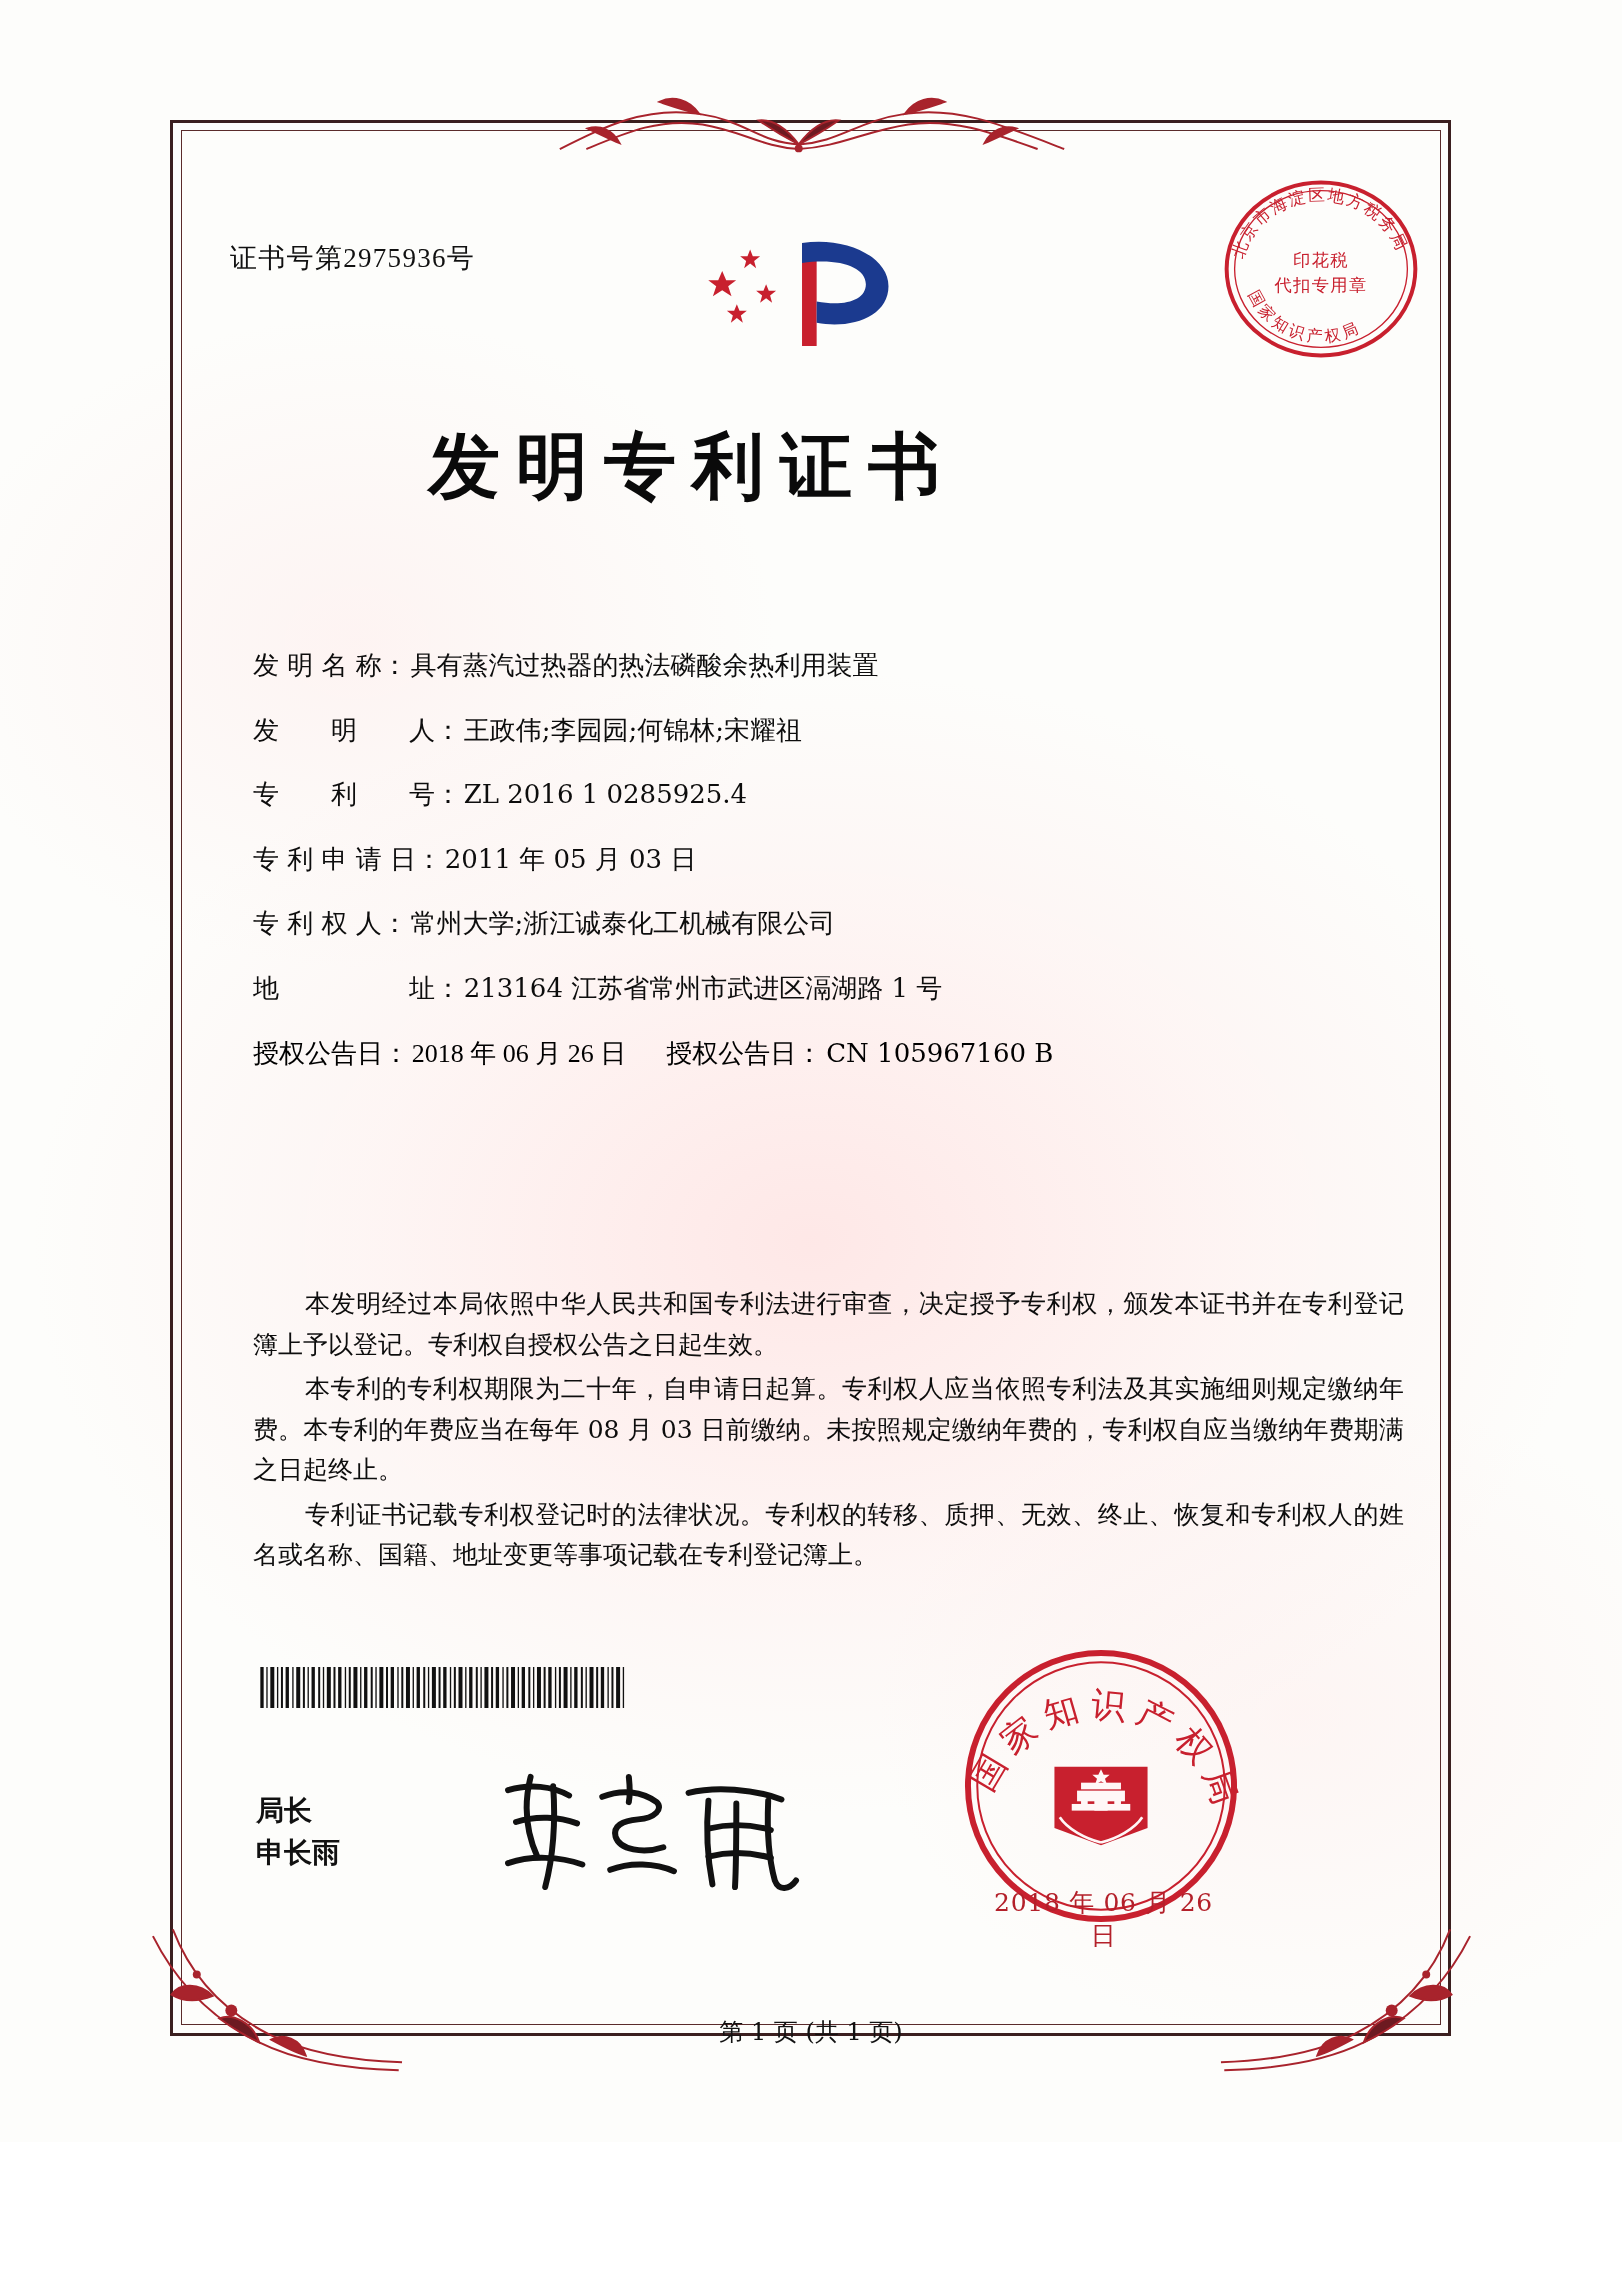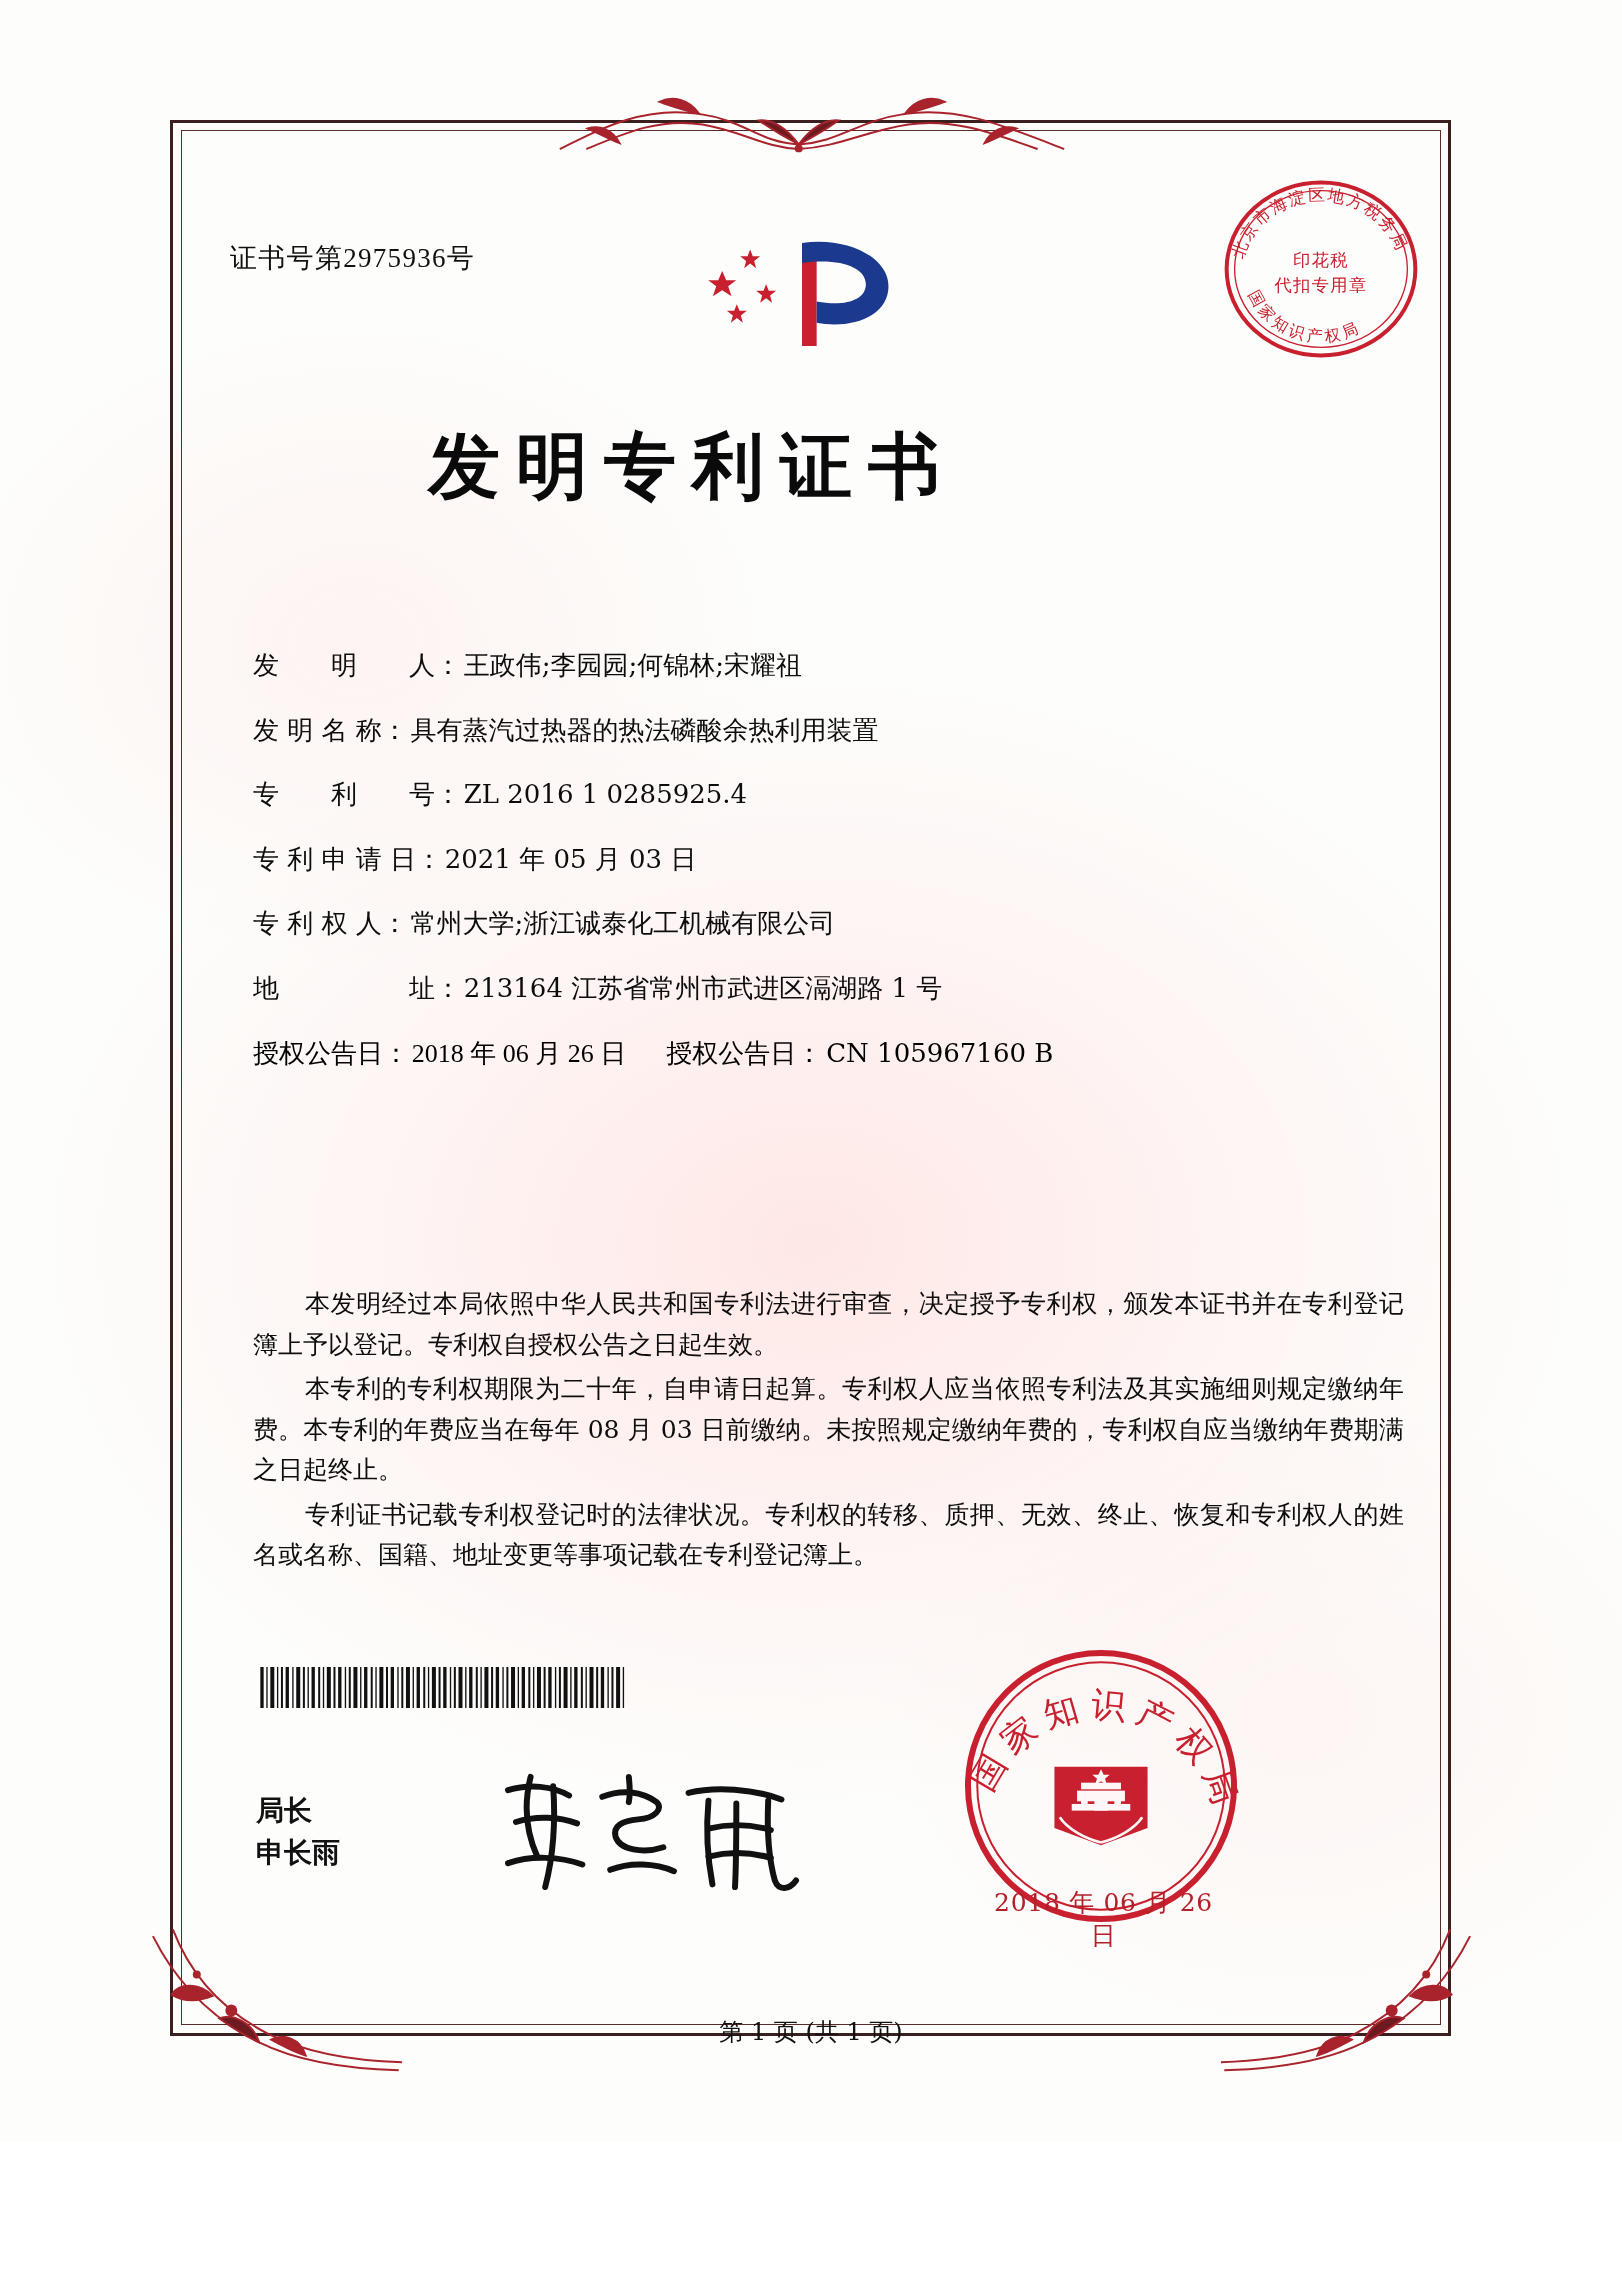--- a/index.html
+++ b/index.html
@@ -328,34 +328,34 @@
       <textPath href="#taxarc2" startOffset="10%">国家知识产权局</textPath>
     </text>
     <text x="155" y="150" text-anchor="middle" font-family="DejaVu Serif, serif" font-size="26" fill="#c8202e" letter-spacing="2">印花税</text>
     <text x="155" y="188" text-anchor="middle" font-family="DejaVu Serif, serif" font-size="26" fill="#c8202e" letter-spacing="2">代扣专用章</text>
   </svg>
 
   <div id="main-title">发明专利证书</div>
 
   <div id="fields">
     <div class="field-row">
+      <span class="field-label">发 明 名 称：</span>
+      <span class="field-value">具有蒸汽过热器的热法磷酸余热利用装置</span>
+    </div>
+    <div class="field-row">
       <span class="field-label">发　　明　　人：</span>
       <span class="field-value">王政伟;李园园;何锦林;宋耀祖</span>
-    </div>
-    <div class="field-row">
-      <span class="field-label">发 明 名 称：</span>
-      <span class="field-value">具有蒸汽过热器的热法磷酸余热利用装置</span>
     </div>
     <div class="field-row">
       <span class="field-label">专　　利　　号：</span>
       <span class="field-value">ZL 2016 1 0285925.4</span>
     </div>
     <div class="field-row">
       <span class="field-label">专 利 申 请 日：</span>
-      <span class="field-value">2021 年 05 月 03 日</span>
+      <span class="field-value">2011 年 05 月 03 日</span>
     </div>
     <div class="field-row">
       <span class="field-label">专 利 权 人：</span>
       <span class="field-value">常州大学;浙江诚泰化工机械有限公司</span>
     </div>
     <div class="field-row">
       <span class="field-label">地　　　　　址：</span>
       <span class="field-value">213164 江苏省常州市武进区滆湖路 1 号</span>
     </div>
     <div id="row-grant">

